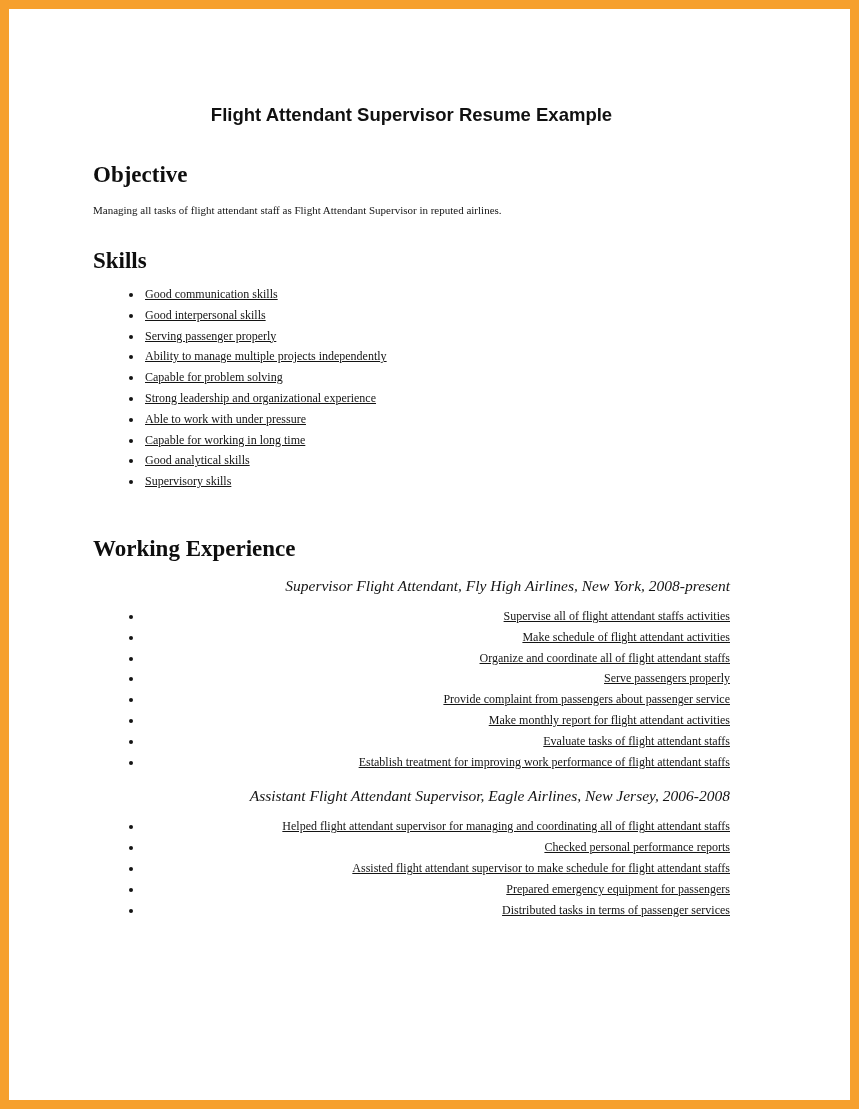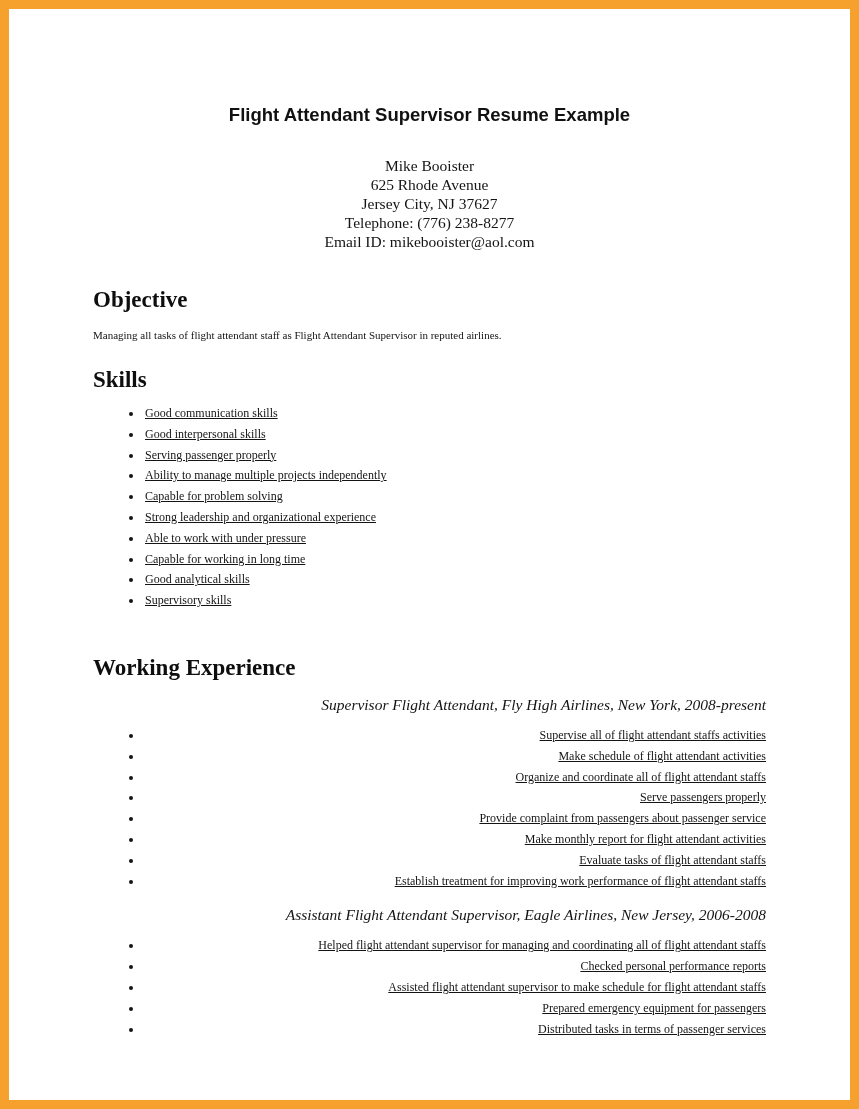--- a/index.html
+++ b/index.html
@@ -6,21 +6,21 @@
   body {
     width: 859px;
     height: 1109px;
     box-sizing: border-box;
     border: 9px solid #f6a02e;
     font-family: "Liberation Serif", serif;
     color: #141414;
     overflow: hidden;
   }
   .doc {
-    padding: 0 84px 0 84px;
+    padding: 0 120px 0 84px;
   }
   .doc-title {
     font-family: "Liberation Sans", sans-serif;
     font-weight: bold;
     font-size: 18.5px;
     text-align: center;
     margin-top: 95px;
     color: #111111;
   }
   .contact-block {
@@ -30,21 +30,21 @@
     margin-top: 30px;
   }
   .section-heading {
     font-family: "Liberation Serif", serif;
     font-weight: bold;
     font-size: 23px;
     margin: 0;
     color: #0e0e0e;
   }
   .heading-objective { margin-top: 36px; }
-  .heading-skills { margin-top: 22px; }
+  .heading-skills { margin-top: 28px; }
   .heading-experience { margin-top: 44px; }
   .body-text {
     font-size: 11px;
     line-height: 20px;
     margin-top: 12px;
   }
   ul.bullet-list {
     margin: 10px 0 0 0;
     padding-left: 50px;
     font-size: 12px;
@@ -62,27 +62,20 @@
   }
   .job-block { margin-top: 0; text-align: right; }
 </style>
 </head>
 <body>
 
 <div class="doc">
 
   <div class="doc-title">Flight Attendant Supervisor Resume Example</div>
 
-  <div class="contact-block">
-      <div>Mike Booister</div>
-      <div>625 Rhode Avenue</div>
-      <div>Jersey City, NJ 37627</div>
-      <div>Telephone: (776) 238-8277</div>
-      <div>Email ID: mikebooister@aol.com</div>
-    </div>
 
   <h2 class="section-heading heading-objective">Objective</h2>
 
   <div class="body-text">Managing all tasks of flight attendant staff as Flight Attendant Supervisor in reputed airlines.</div>
 
   <h2 class="section-heading heading-skills">Skills</h2>
 
   <ul class="bullet-list">
       <li>Good communication skills</li>
       <li>Good interpersonal skills</li>

